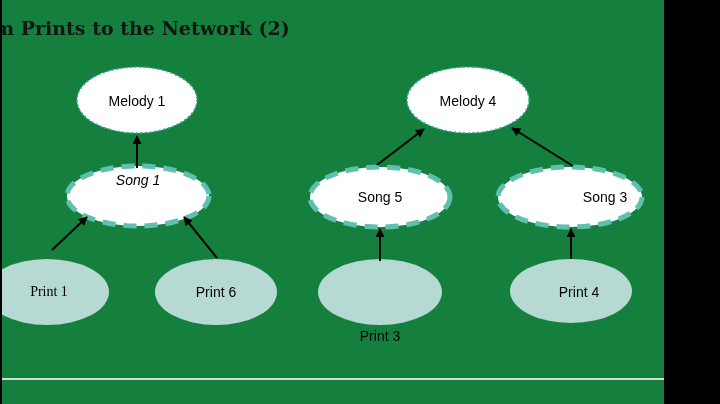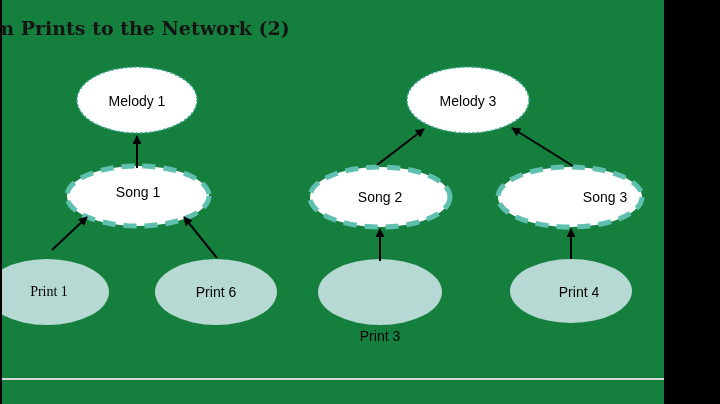--- a/index.html
+++ b/index.html
@@ -61,24 +61,24 @@
     <line x1="137" y1="168" x2="137" y2="136" stroke="#000000" stroke-width="2" marker-end="url(#arrowhead)"></line>
     <line x1="52" y1="250" x2="87" y2="217" stroke="#000000" stroke-width="2" marker-end="url(#arrowhead)"></line>
     <line x1="217" y1="258" x2="184" y2="217" stroke="#000000" stroke-width="2" marker-end="url(#arrowhead)"></line>
     <line x1="377" y1="165" x2="424" y2="129" stroke="#000000" stroke-width="2" marker-end="url(#arrowhead)"></line>
     <line x1="573" y1="166" x2="512" y2="128" stroke="#000000" stroke-width="2" marker-end="url(#arrowhead)"></line>
     <line x1="380" y1="261" x2="380" y2="229" stroke="#000000" stroke-width="2" marker-end="url(#arrowhead)"></line>
     <line x1="571" y1="259" x2="571" y2="229" stroke="#000000" stroke-width="2" marker-end="url(#arrowhead)"></line>
   </svg>
 
   <div class="node-label" style="left:137px; top:101px;">Melody 1</div>
-  <div class="node-label" style="left:468px; top:101px;">Melody 3</div>
+  <div class="node-label" style="left:468px; top:101px;">Melody 4</div>
 
-  <div class="node-label" style="left:138px; top:192px;">Song 1</div>
-  <div class="node-label" style="left:380px; top:197px;">Song 2</div>
+  <div class="node-label" style="left:138px; top:180px;font-style:italic;">Song 1</div>
+  <div class="node-label" style="left:380px; top:197px;">Song 5</div>
   <div class="node-label" style="left:570px; top:197px;margin-left:35px;">Song 3</div>
 
   <div class="node-label" style="left:49px; top:292px;font-family:Liberation Serif, serif;">Print 1</div>
   <div class="node-label" style="left:216px; top:292px;">Print 6</div>
   <div class="node-label" style="left:380px; top:292px;margin-top:44px;">Print 3</div>
   <div class="node-label" style="left:571px; top:292px;margin-left:8px;">Print 4</div>
 
   <div class="divider"></div>
   <div class="letterbox-left"></div>
   <div class="letterbox-right"></div>

